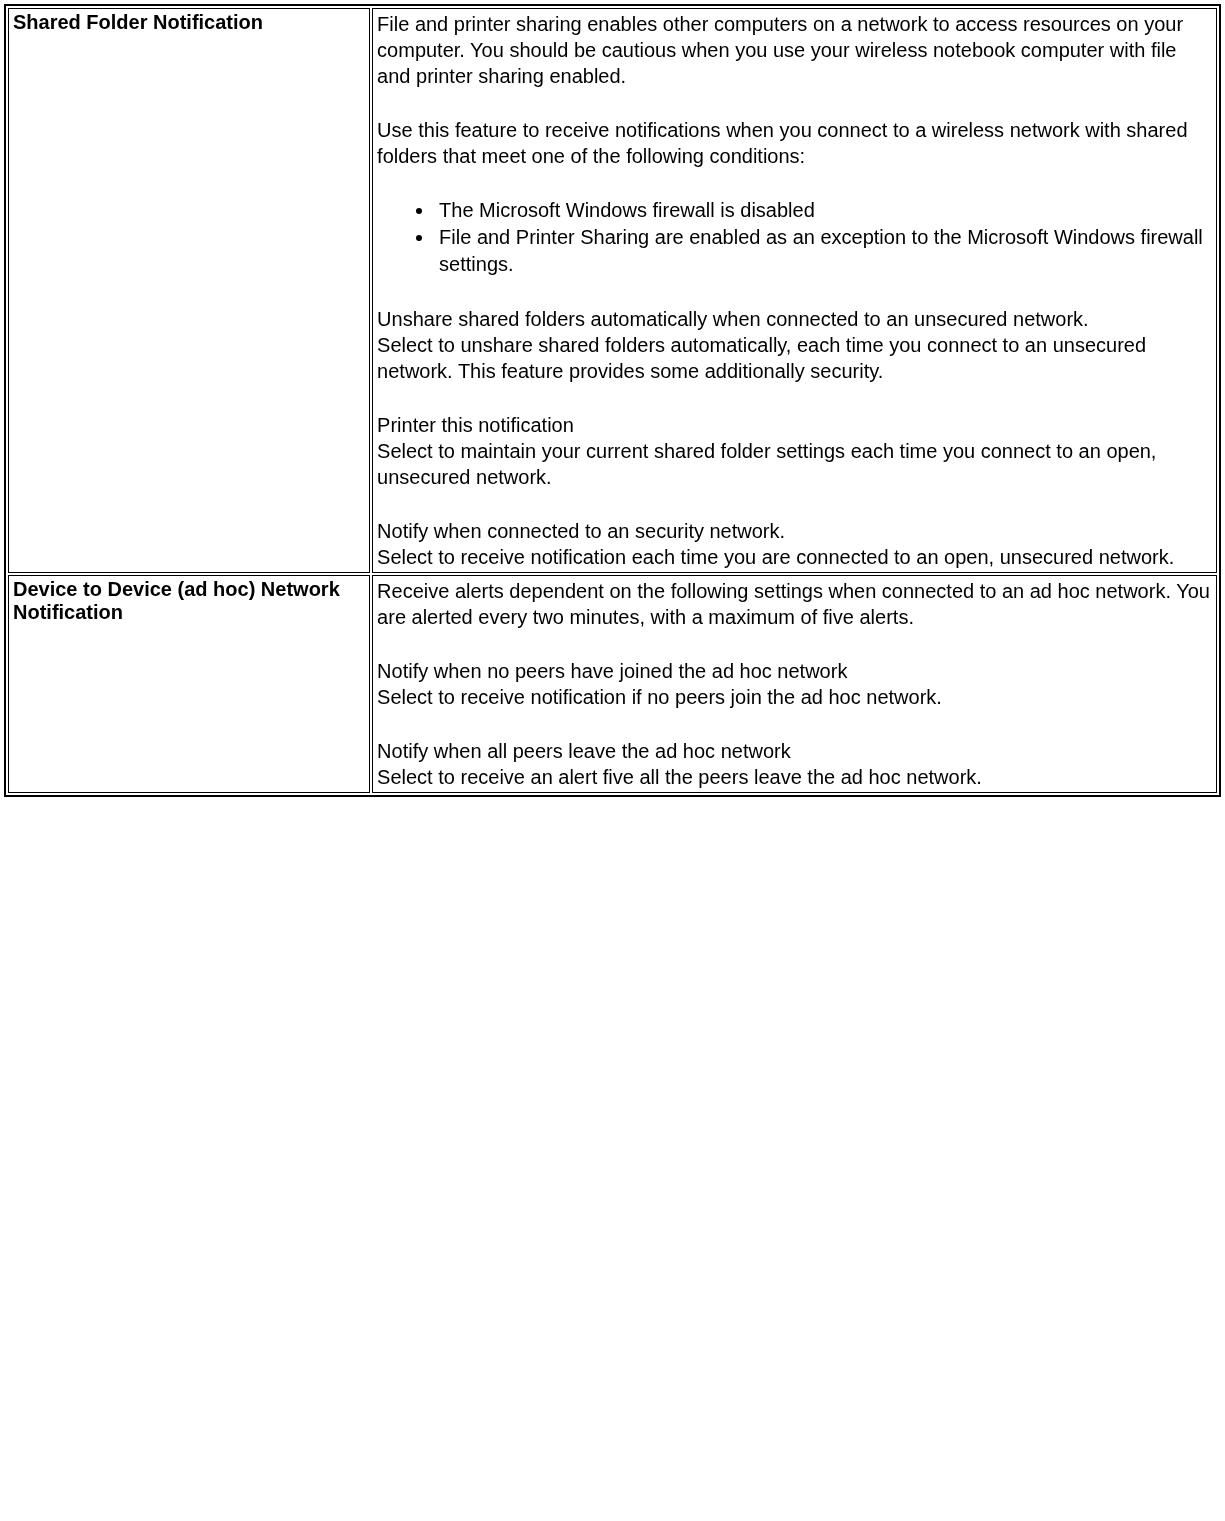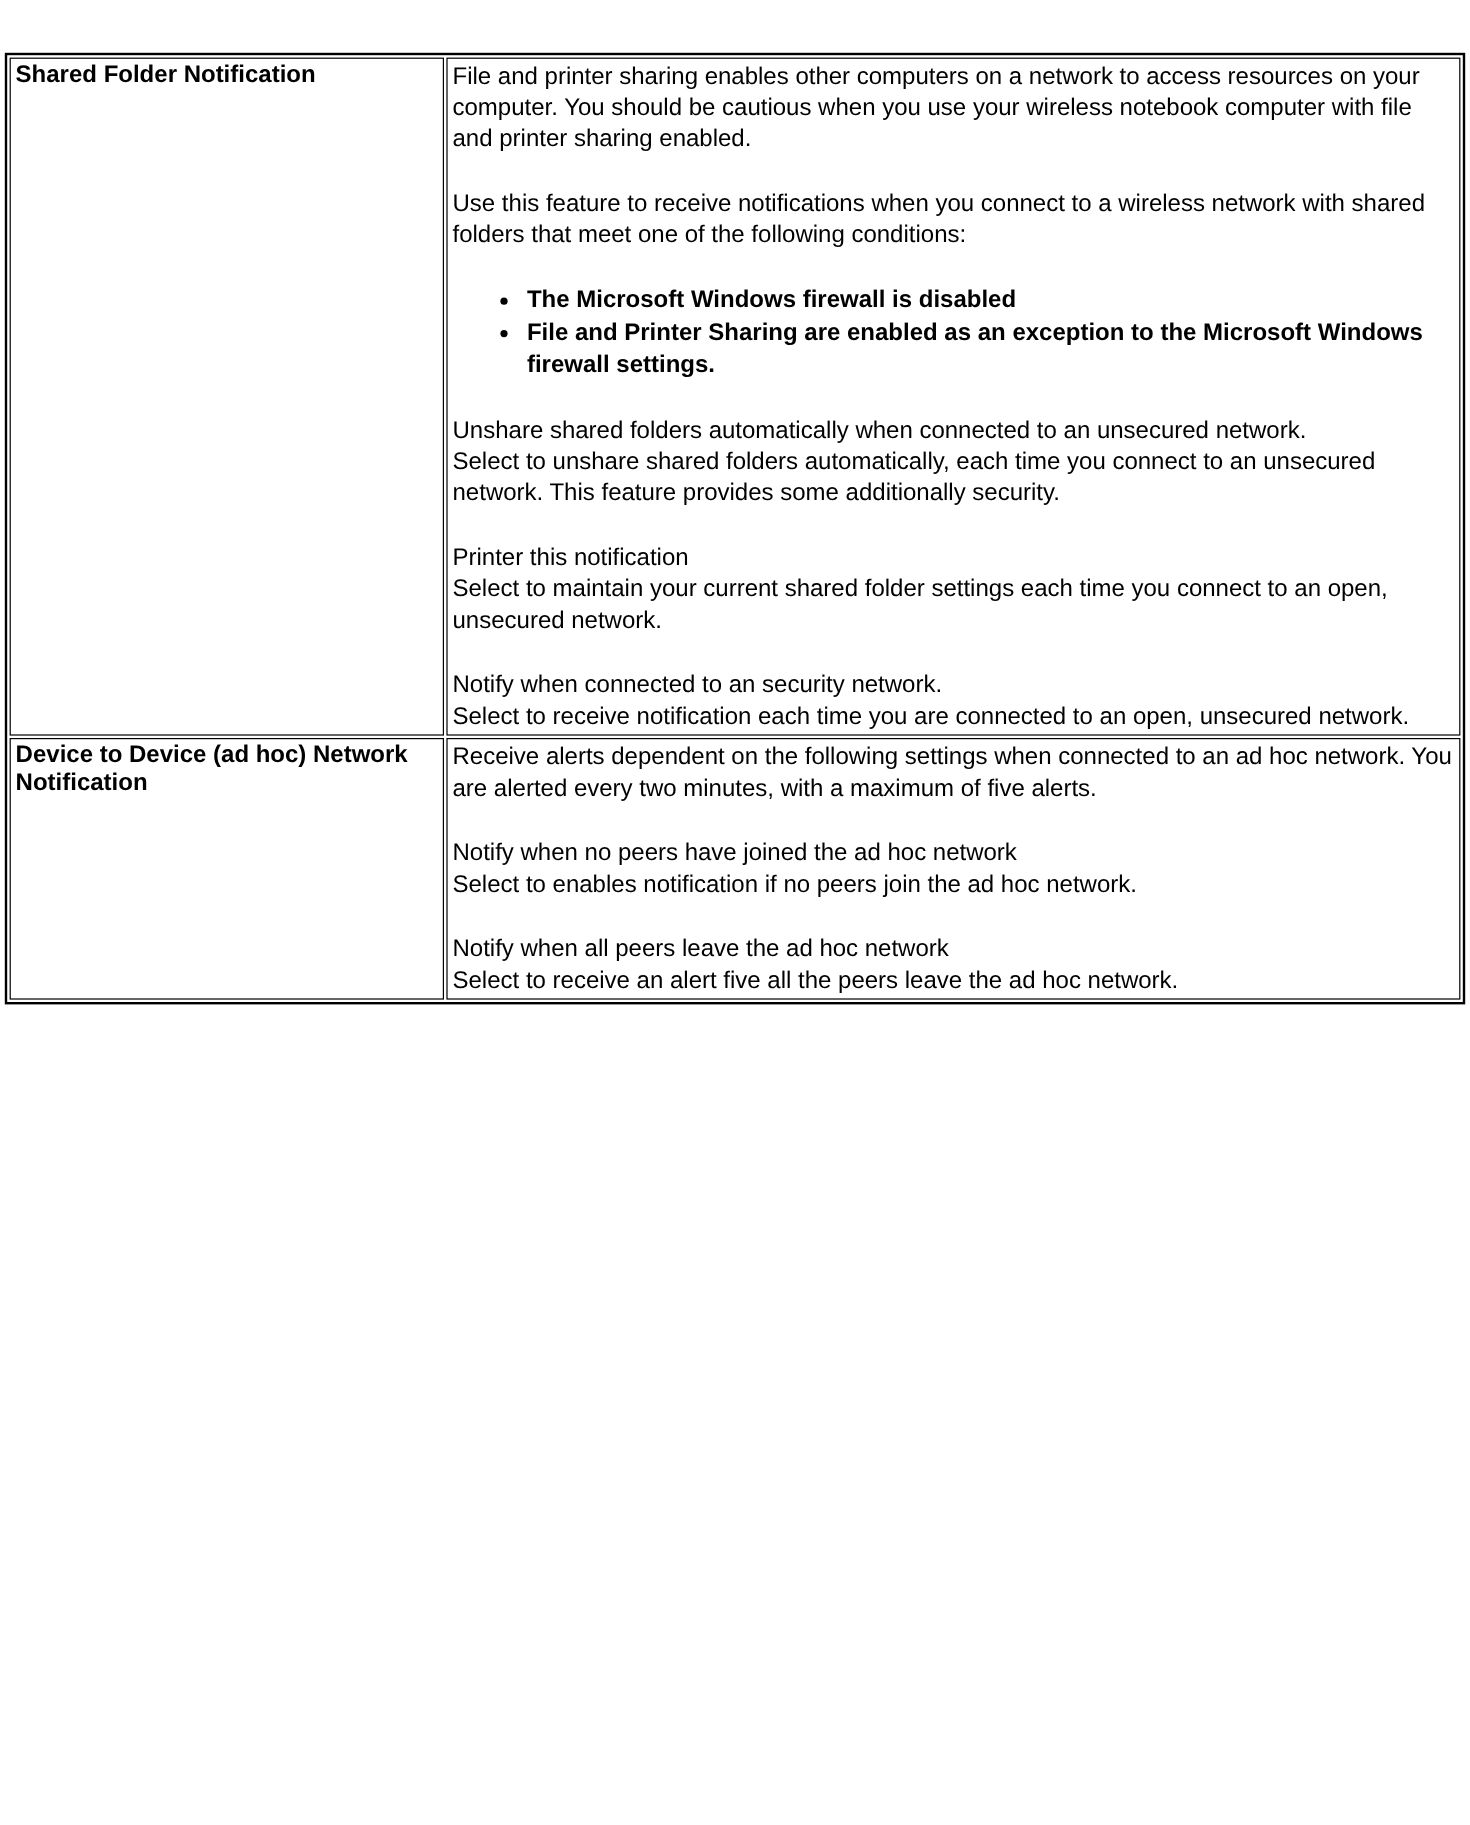--- a/index.html
+++ b/index.html
@@ -7,21 +7,20 @@
       font-size: 20px;
       margin: 0;
       padding: 4px;
       color: #000;
     }
     table {
       border-collapse: separate;
       border-spacing: 2px;
       width: 100%;
       border: 2px solid #000;
-      margin-top: 40px;
     }
     td {
       border: 1px solid #000;
       padding: 2px 4px;
       vertical-align: top;
     }
     td.label {
       width: 30%;
       font-weight: bold;
     }
@@ -31,21 +30,20 @@
     p {
       margin: 0 0 28px 0;
       line-height: 1.3;
     }
     p.last {
       margin-bottom: 0;
     }
     ul {
       margin: 0 0 28px 0;
       padding-left: 58px;
-      font-weight: bold;
     }
     li {
       line-height: 1.35;
       padding-left: 4px;
     }
     .bold {
       font-weight: normal;
     }
   </style>
 </head>
@@ -64,18 +62,18 @@
       </ul>
       <p><span class="bold">Unshare shared folders automatically when connected to an unsecured network</span><span>.</span><br><span>Select to unshare shared folders automatically, each time you connect to an unsecured network. This feature provides some additionally security.</span></p>
       <p><span class="bold">Printer this notification</span><br><span>Select to maintain your current shared folder settings each time you connect to an open, unsecured network.</span></p>
       <p class="last"><span class="bold">Notify when connected to an security network</span><span>.</span><br><span>Select to receive notification each time you are connected to an open, unsecured network.</span></p>
     </td>
   </tr>
   <tr>
     <td class="label">Device to Device (ad hoc) Network Notification</td>
     <td class="content">
       <p>Receive alerts dependent on the following settings when connected to an ad hoc network. You are alerted every two minutes, with a maximum of five alerts.</p>
-      <p><span class="bold">Notify when no peers have joined the ad hoc network</span><br><span>Select to enables notification if no peers join the ad hoc network.</span></p>
+      <p><span class="bold">Notify when no peers have joined the ad hoc network</span><br><span>Select to receive notification if no peers join the ad hoc network.</span></p>
       <p class="last"><span class="bold">Notify when all peers leave the ad hoc network</span><br><span>Select to receive an alert five all the peers leave the ad hoc network.</span></p>
     </td>
   </tr>
 </tbody>
   </table>
 
 </body></html>

